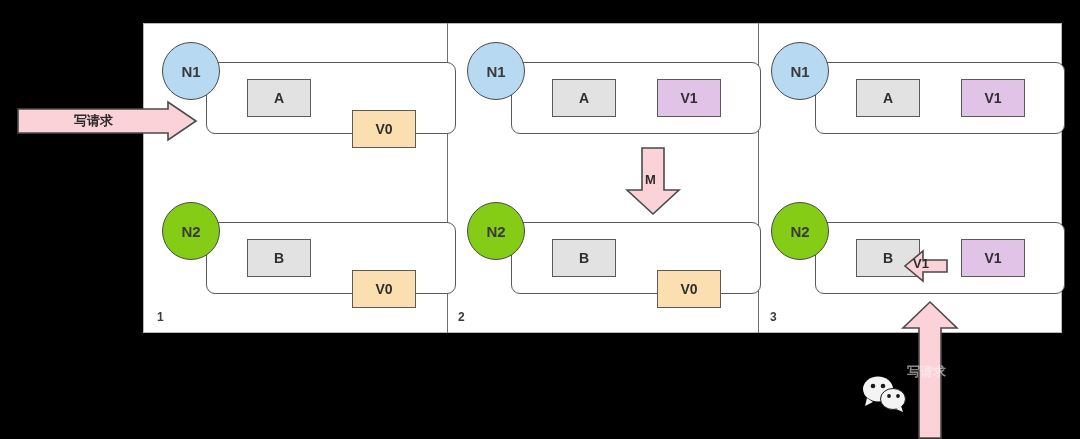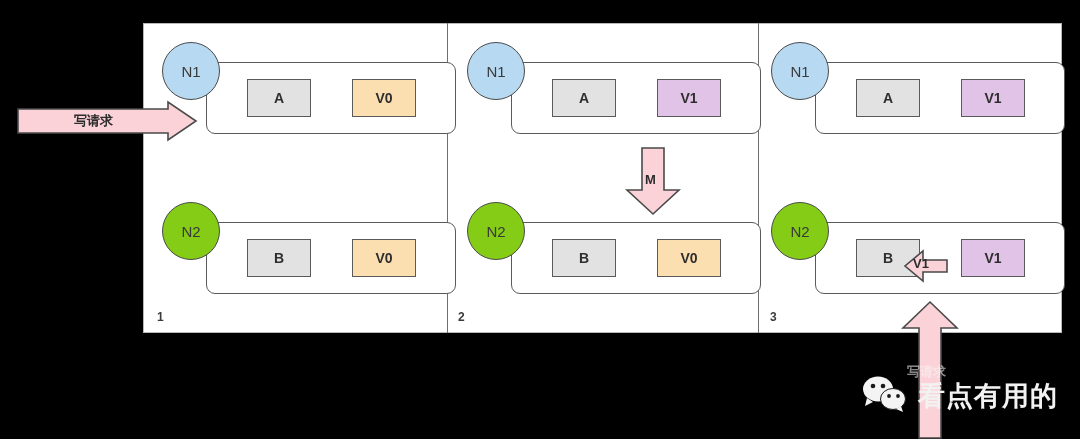--- a/index.html
+++ b/index.html
@@ -27,36 +27,36 @@
   .node{position:absolute;}
   .node-body{
     position:absolute;left:44px;top:20px;width:250px;height:72px;
     border:1.6px solid #5a5a5a;border-radius:9px;background:#ffffff;
     box-sizing:border-box;
   }
   .node-circle{
     position:absolute;left:0;top:0;width:58px;height:58px;border-radius:50%;
     border:1.6px solid #4a4a4a;box-sizing:border-box;
     display:flex;align-items:center;justify-content:center;
-    font-size:15px;font-weight:normal;color:#3a3a3a;
+    font-size:15px;font-weight:bold;color:#3a3a3a;
     z-index:3;
   }
   .node-circle.blue{background:#b8d9f2;}
   .node-circle.green{background:#84cc16;}
 
   .cell{
     position:absolute;top:37px;width:64px;height:38px;
     border:1.6px solid #5a5a5a;box-sizing:border-box;
     display:flex;align-items:center;justify-content:center;
     font-size:14px;font-weight:bold;color:#2e2e2e;
     z-index:2;
   }
   .cell.key{left:85px;background:#e2e2e2;}
   .cell.val{left:190px;}
-  .cell.v-old{background:#fbdfb0;}
+  .cell.v-old{background:#fbdfb0;margin-top:31px;}
   .cell.v-new{background:#e2c3e8;}
 
   
   .arrow{position:absolute;z-index:5;}
   .arrow svg{display:block;overflow:visible;}
   .arrow-label{
     position:absolute;z-index:6;font-size:13px;font-weight:bold;color:#2b2b2b;
     white-space:nowrap;
   }
   .arrow-label.cn{font-size:13px;}
@@ -167,16 +167,15 @@
         <ellipse cx="16" cy="14" rx="15" ry="12.5" fill="#f4f4f4"></ellipse>
         <path d="M5,23 L3,31 L11,27 Z" fill="#f4f4f4"></path>
         <circle cx="11" cy="11" r="2.3" fill="#1a1a1a"></circle>
         <circle cx="21" cy="11" r="2.3" fill="#1a1a1a"></circle>
         <ellipse cx="31" cy="24" rx="12.5" ry="10.5" fill="#f4f4f4" stroke="#1a1a1a" stroke-width="1"></ellipse>
         <path d="M39,31 L41,37 L34,34 Z" fill="#f4f4f4"></path>
         <circle cx="27" cy="21" r="1.9" fill="#1a1a1a"></circle>
         <circle cx="36" cy="21" r="1.9" fill="#1a1a1a"></circle>
       </svg>
     </span>
-    <span class="wm-text">看点有用的</span>
   </div>
 
 </div>
 
 </body></html>

